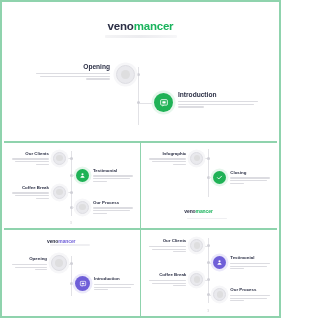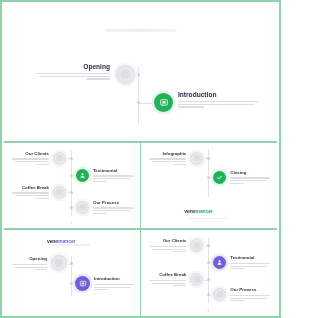--- a/index.html
+++ b/index.html
@@ -108,20 +108,21 @@
     background:#efeff2; border-radius:1px;
   }
   .pagenum { position:absolute; font-size:3.2px; color:#c9c9cf; }
 </style>
 </head>
 <body>
 
 <div id="page">
 
   <div class="cover">
+    <div class="logo"><span class="a">veno</span><span class="b">mancer</span></div>
     <div class="logo-sub"></div>
     <span class="sr">Presentation Template</span>
   </div>
 
   <div class="grid">
 
     <div class="slide wide2">
       <div class="spine" style="left:134px; top:12px; height:58px;"></div>
       <div class="tick" style="left:132.5px; top:18px;"></div>
       <div class="tick" style="left:132.5px; top:46px;"></div>

